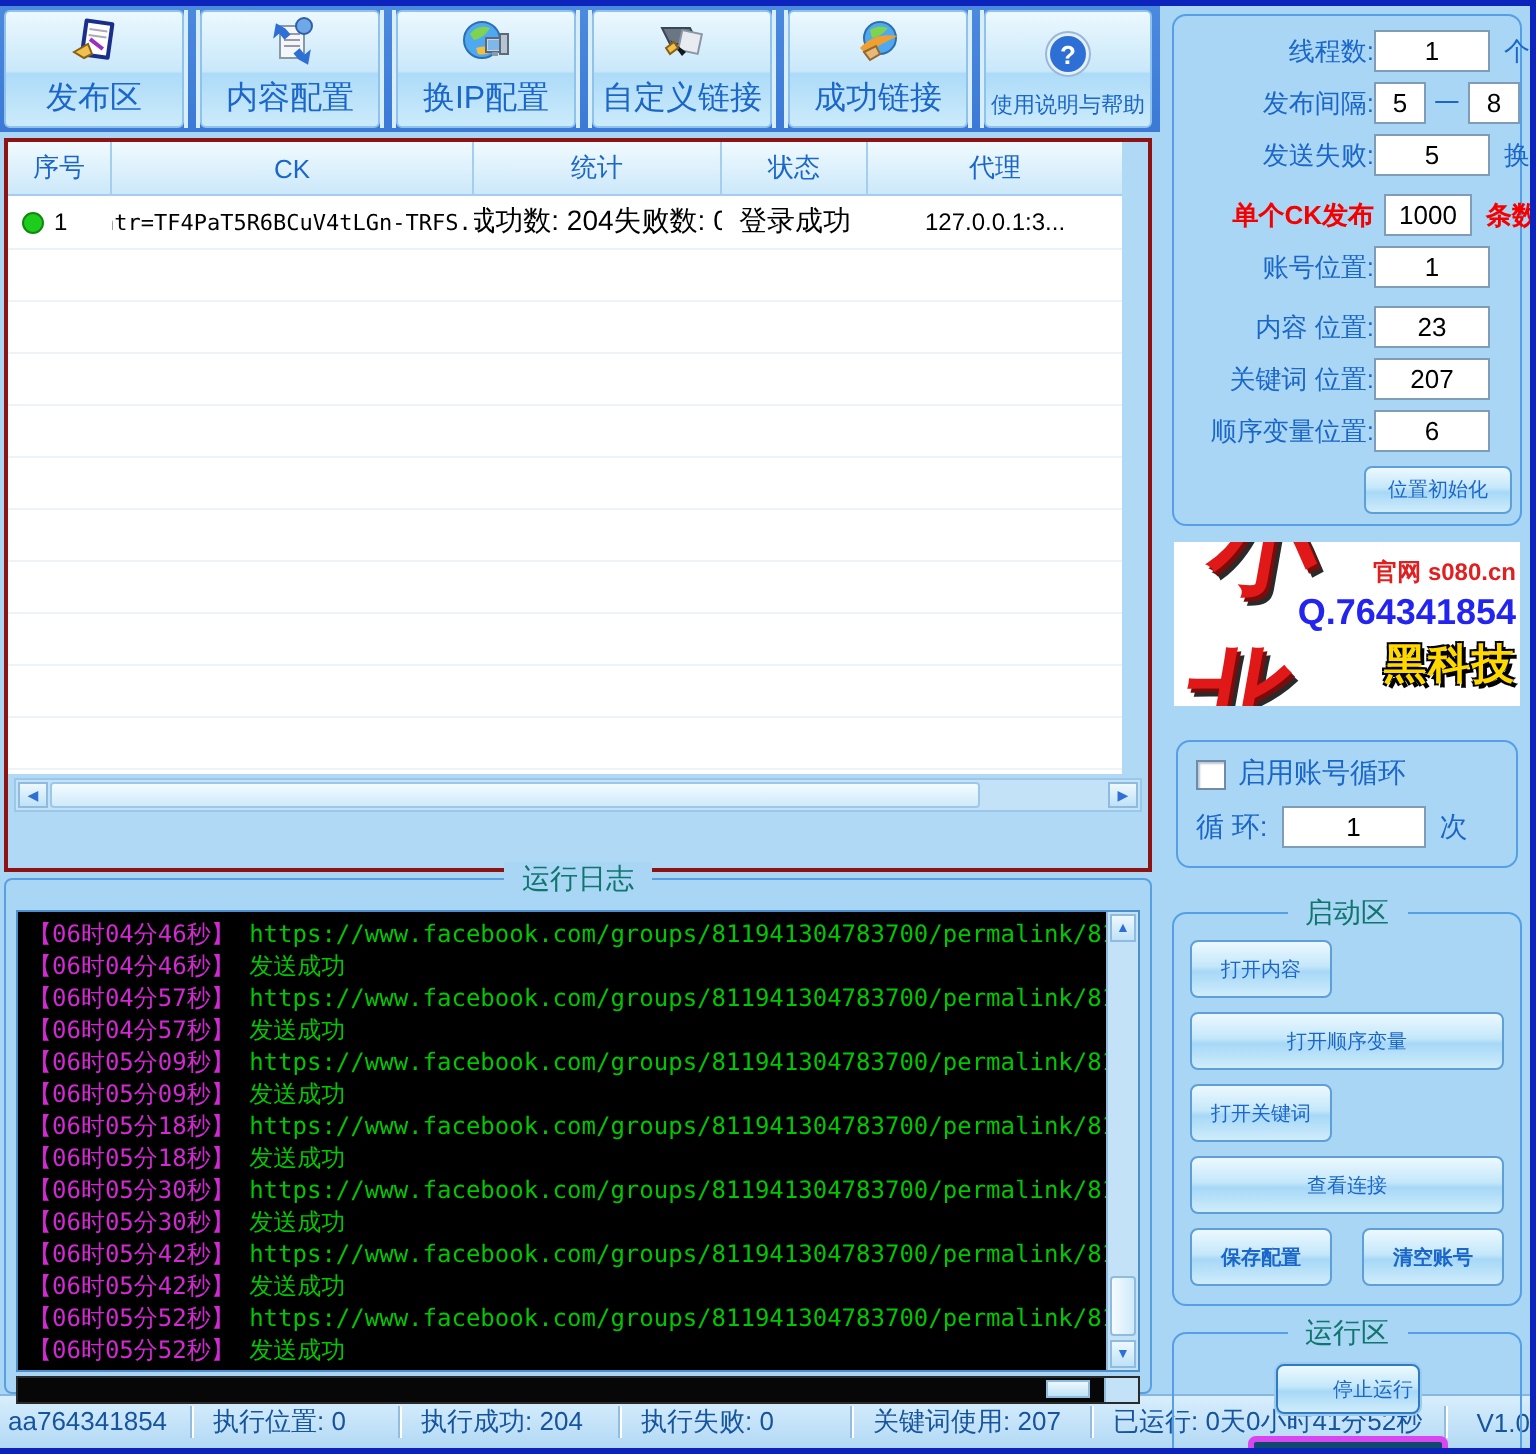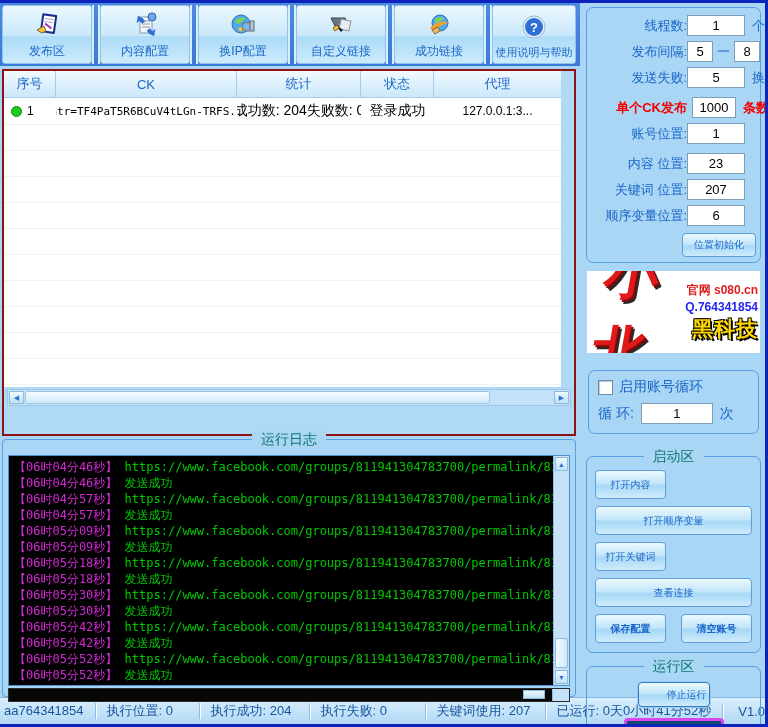--- a/index.html
+++ b/index.html
@@ -12,21 +12,21 @@
   }
   .content{display:flex;flex:1;min-height:0;}
   .left-col{width:580px;flex:none;display:flex;flex-direction:column;min-height:0;}
   .right-col{flex:1;padding:2px 4px 0 6px;display:flex;flex-direction:column;min-width:0;}
 
   
   .toolbar{height:59px;flex:none;background:linear-gradient(#4C8AE0,#3A79D6);display:flex;align-items:stretch;padding:2px 0 2px 2px;}
   .tbtn{flex:none;width:90px;display:flex;flex-direction:column;align-items:center;justify-content:flex-end;gap:1px;
     padding-bottom:3px;box-sizing:border-box;cursor:pointer;
     background:linear-gradient(#ECF8FE,#C9E8FA 52%,#ADDBF8 54%,#CBEBFB);
-    border:1px solid #8FC3EC;border-radius:3px;color:#1B66C9;font-size:12px;white-space:nowrap;}
+    border:1px solid #8FC3EC;border-radius:3px;color:#1B66C9;font-size:16px;white-space:nowrap;}
   .tbtn.last{width:84px;font-size:11px;}
   .tsep{width:8px;flex:none;box-shadow:inset 2px 0 0 #D9EEFB,inset -2px 0 0 #D9EEFB;}
   .ticon{height:32px;display:flex;align-items:center;justify-content:center;}
 
   
   .table-panel{margin:3px 0 0 2px;width:574px;height:367px;flex:none;border:2px solid #8E1414;background:#AFD9F5;
     box-sizing:border-box;position:relative;overflow:hidden;}
   .tbl{width:557px;background:#fff;}
   .thead{display:flex;height:26px;background:linear-gradient(#F1FAFE,#CBE8FA);border-bottom:1px solid #A5CDEF;}
   .th{box-sizing:border-box;border-right:1px solid #A5CDEF;color:#1B66C9;font-size:13px;display:flex;align-items:center;justify-content:center;}
@@ -81,21 +81,21 @@
   .dash{margin:0 4px;color:#1B66C9;font-size:13px;}
   .btn{background:linear-gradient(#ECF9FE,#C4E7FA 45%,#A7D8F7 55%,#CFECFB);border:1px solid #5E9FD8;border-radius:4px;
     color:#1B66C9;font-size:10px;cursor:pointer;font-family:inherit;white-space:nowrap;}
   .init-btn{display:block;margin:7px 1px 0 auto;padding:3px 11px;height:24px;}
 
   .logo{height:82px;flex:none;background:#fff;margin:8px 1px 0;display:flex;overflow:hidden;align-items:center;}
   .logo-glyphs{flex:1;color:#E01818;font-size:54px;font-weight:bold;line-height:78px;text-align:center;
     transform:skewX(-10deg);text-shadow:2px 2px 0 #7A0C0C,4px 4px 0 #2a2a2a;}
   .logo-right{width:94px;flex:none;display:flex;flex-direction:column;align-items:flex-end;padding-right:2px;gap:1px;}
   .logo-site{color:#E02020;font-weight:bold;font-size:12px;white-space:nowrap;}
-  .logo-qq{color:#2424F0;font-weight:bold;font-size:12px;white-space:nowrap;}
+  .logo-qq{color:#2424F0;font-weight:bold;font-size:18px;white-space:nowrap;}
   .logo-brand{color:#FFD800;font-weight:bold;font-size:21px;letter-spacing:1px;white-space:nowrap;
     text-shadow:-1px -1px 0 #000,1px -1px 0 #000,-1px 1px 0 #000,2px 2px 0 #000;}
 
   .loop-group{margin:17px 2px 0;padding:7px 9px 9px;}
   .chk-row{display:flex;align-items:center;gap:6px;margin-bottom:7px;cursor:pointer;}
   .checkbox{width:13px;height:13px;background:#fff;border:1px solid #6E8CA8;box-shadow:inset 1px 1px 1px #b9c8d6;flex:none;}
   .chk-label{color:#1B66C9;font-size:14px;}
   .loop-row{display:flex;align-items:center;}
   .loop-label{color:#1B66C9;font-size:14px;white-space:nowrap;}
   .loop-input{width:72px;margin:0 7px;}

